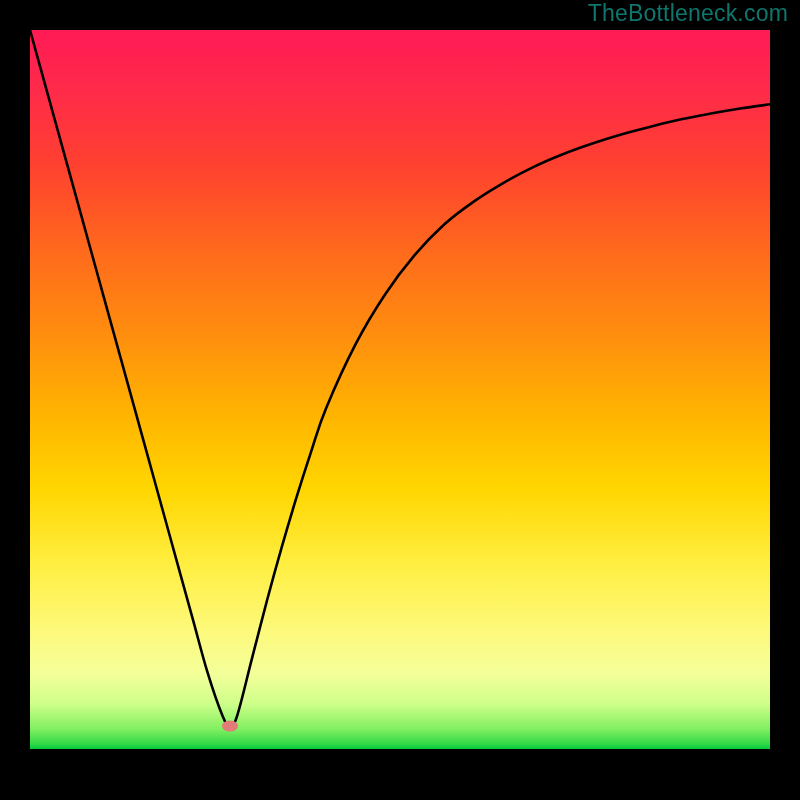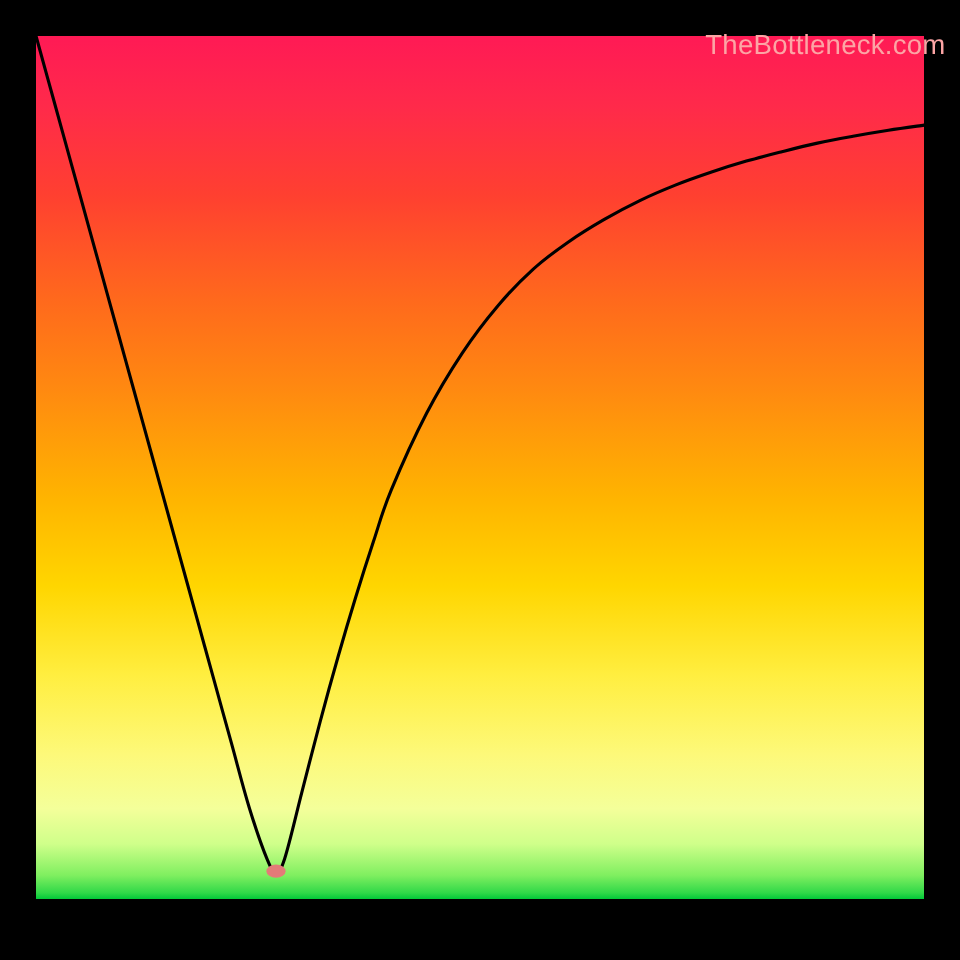--- a/index.html
+++ b/index.html
@@ -41,23 +41,23 @@
       #cfff8a 91%,
       #80ef60 94.5%,
       #30d848 96.5%,
       #00c838 97.2%,
       #000000 97.21%,
       #000000 100%
     );
   }
   .watermark {
     position: absolute;
-    top: 24px;
+    top: 0;
     right: 12px;
-    color: #fca5a5;
+    color: #0f766e;
     font-size: 23px;
     font-weight: 500;
     letter-spacing: 0.2px;
     user-select: none;
   }
   svg.curve {
     position: absolute;
     left: 30px;
     top: 30px;
     width: 740px;

